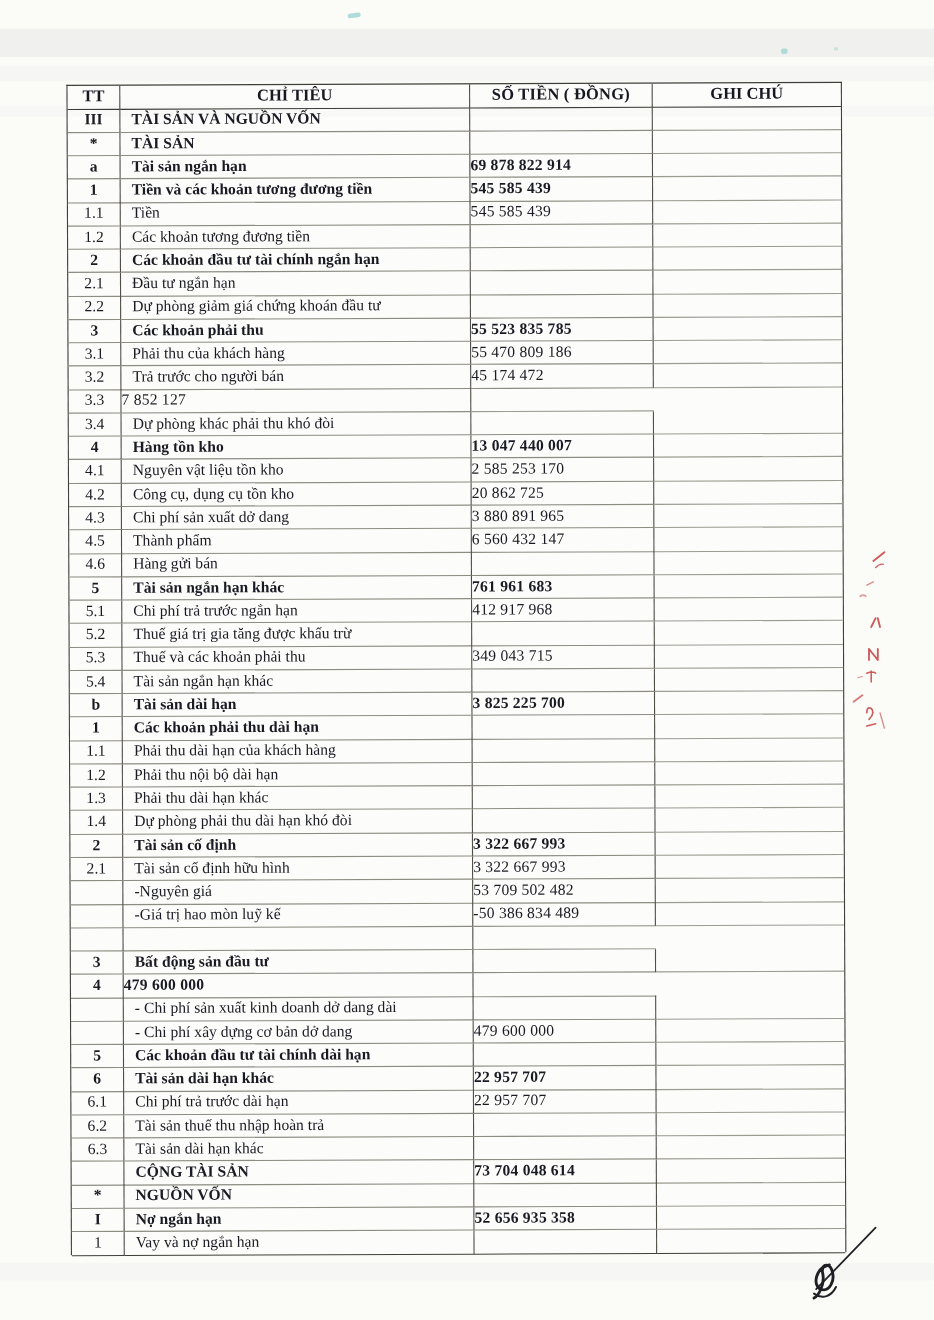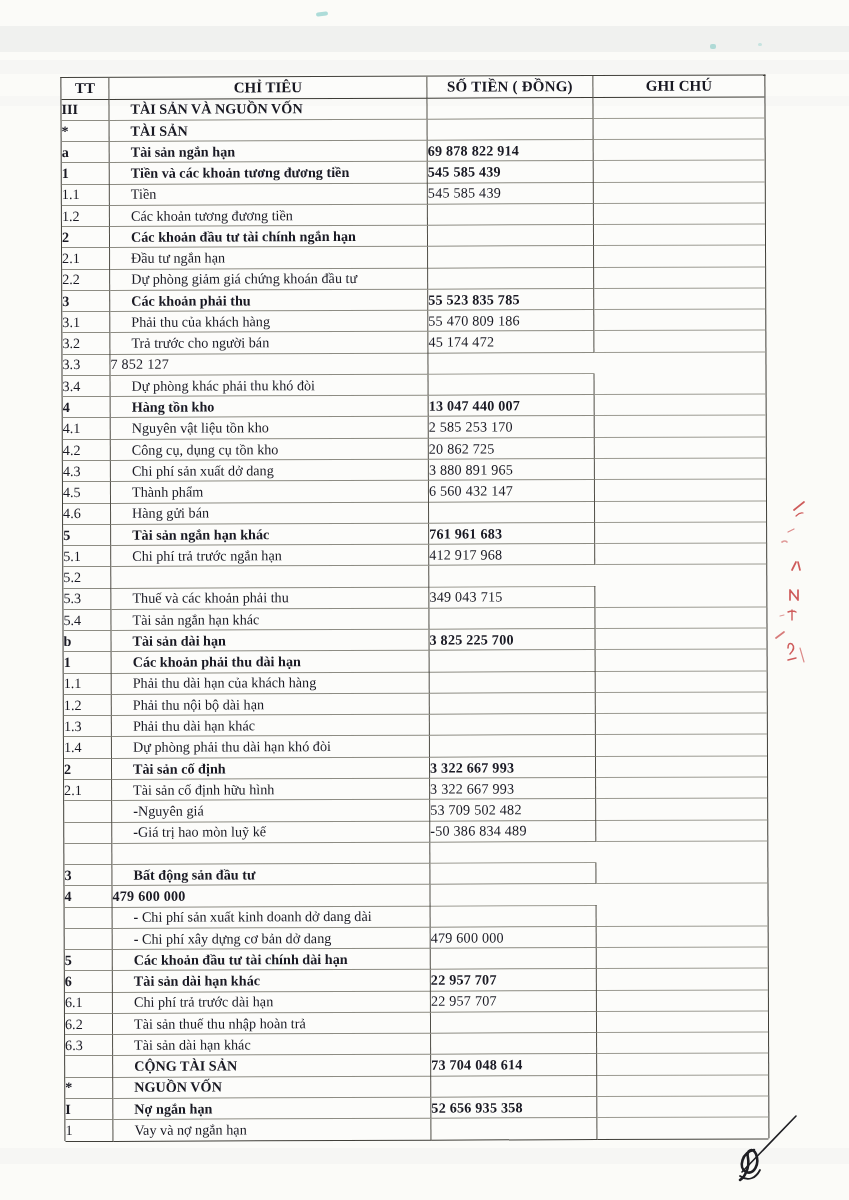--- a/index.html
+++ b/index.html
@@ -25,22 +25,22 @@
     transform:rotate(-0.22deg);transform-origin:40% 40%;
     background:rgba(255,255,255,.25);
   }
   .row{display:grid;grid-template-columns:48px 318px 166px 171px;height:21.28px;}
   .cell{
     box-sizing:border-box;white-space:nowrap;overflow:visible;
     border-right:1px solid #504e47;border-bottom:1px solid #8d8c83;
     font-size:14.2px;line-height:20.5px;color:#1a1a24;padding-top:0;
   }
   .cell.note{border-right:none;border-bottom-color:#9c9b92;}
-  .cell.tt{}
-  .cell.label{padding-left:21px;}
+  .cell.tt{text-align:center;}
+  .cell.label{padding-left:10px;}
   .cell.amount{padding-right:5px;letter-spacing:.2px;}
   .row.bold .cell{font-weight:bold;}
   .row.header .cell{
     font-weight:bold;text-align:center;font-size:15px;line-height:21px;
     border-bottom:1.4px solid #3d3c36;padding-left:0;padding-right:0;color:#181822;
   }
   .row:last-child .cell{border-bottom:1.5px solid #403f39;}
 
   .red-stamp{position:absolute;left:766px;top:498px;opacity:.85;pointer-events:none;}
   .signature{position:absolute;left:726px;top:1106px;pointer-events:none;}
@@ -190,20 +190,21 @@
         <div class="cell note"></div>
       </div>
       <div class="row">
         <div class="cell tt">5.1</div>
         <div class="cell label">Chi phí trả trước ngắn hạn</div>
         <div class="cell amount">412 917 968</div>
         <div class="cell note"></div>
       </div>
       <div class="row">
         <div class="cell tt">5.2</div>
+        <div class="cell label">Thuế giá trị gia tăng được khấu trừ</div>
         <div class="cell amount"></div>
         <div class="cell note"></div>
       </div>
       <div class="row">
         <div class="cell tt">5.3</div>
         <div class="cell label">Thuế và các khoản phải thu</div>
         <div class="cell amount">349 043 715</div>
         <div class="cell note"></div>
       </div>
       <div class="row">

